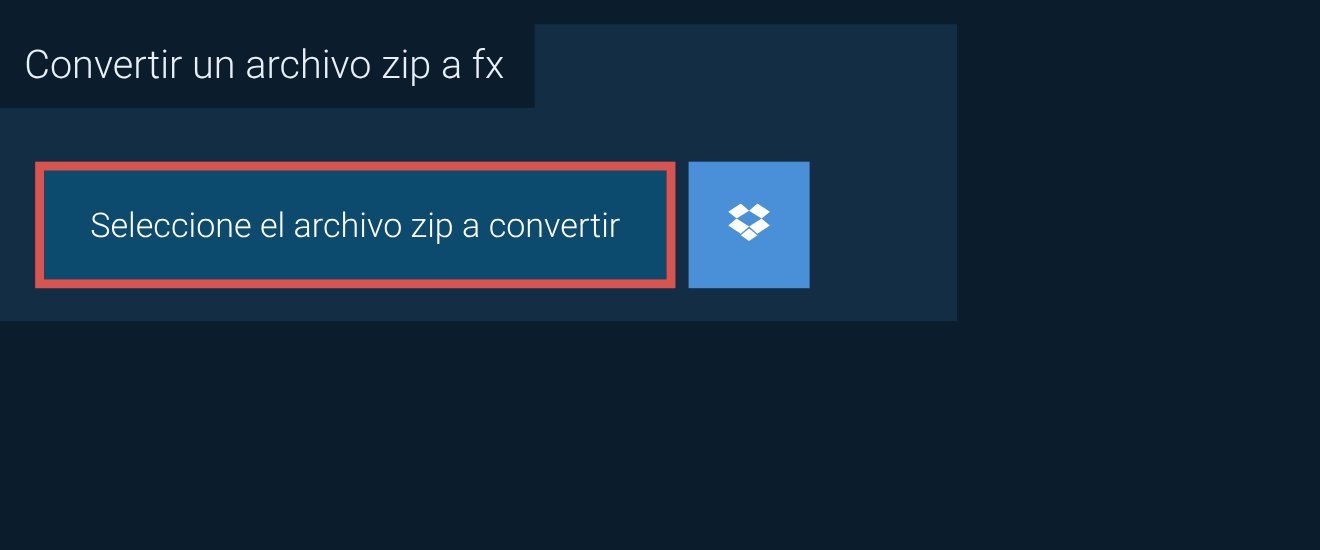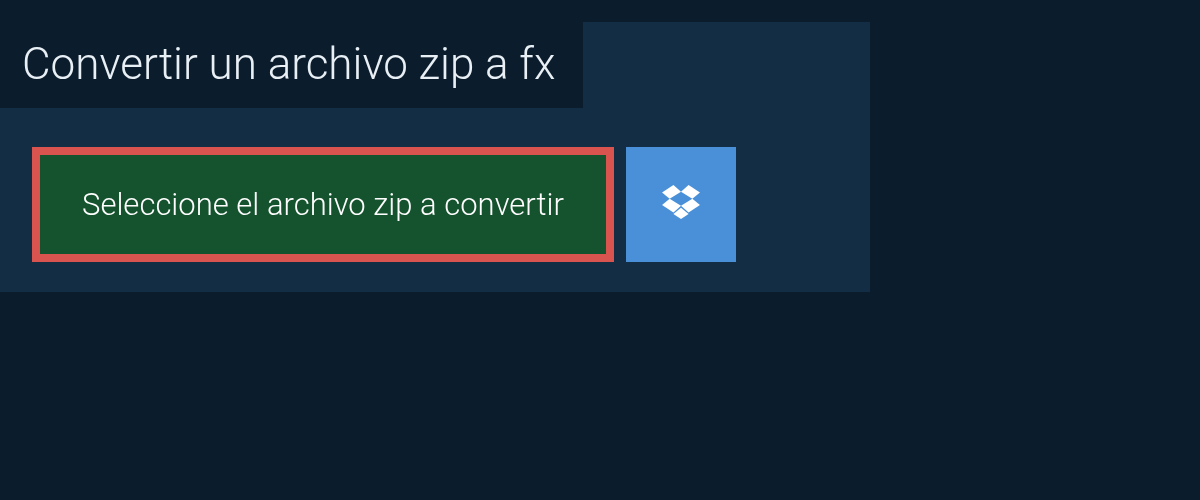--- a/index.html
+++ b/index.html
@@ -25,37 +25,37 @@
     .title-tab {
       position: absolute;
       top: -2px;
       left: 0;
       background: #0b1c2c;
       padding: 18px 28px 18px 22px;
       display: inline-block;
     }
     .title-text {
       color: #e8eff5;
-      font-size: 44px;
+      font-size: 36px;
       font-weight: 300;
       white-space: nowrap;
     }
     .button-row {
       position: absolute;
       top: 125px;
       left: 32px;
       display: flex;
       align-items: stretch;
       height: 115px;
     }
     .select-button {
       display: flex;
       align-items: center;
       justify-content: center;
-      background: #14532d;
+      background: #0c4a6e;
       border: 8px solid #d9534f;
       padding: 16px 42px;
       cursor: pointer;
       height: 100%;
     }
     .select-button-text {
       color: #ffffff;
       font-size: 31px;
       font-weight: 300;
       white-space: nowrap;

